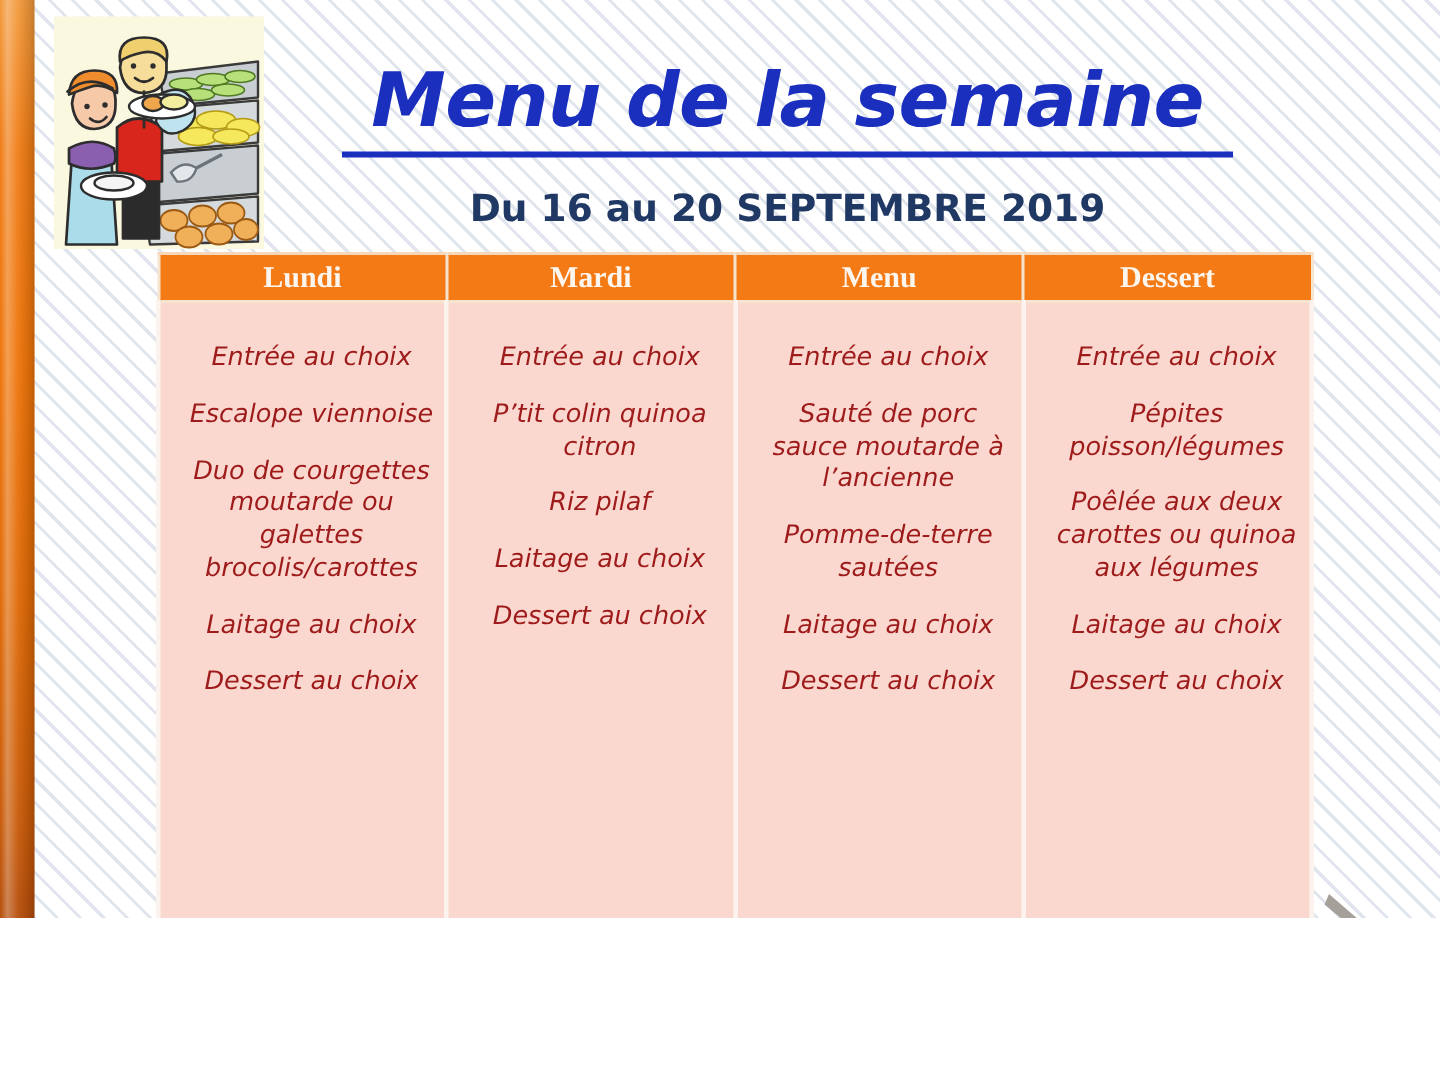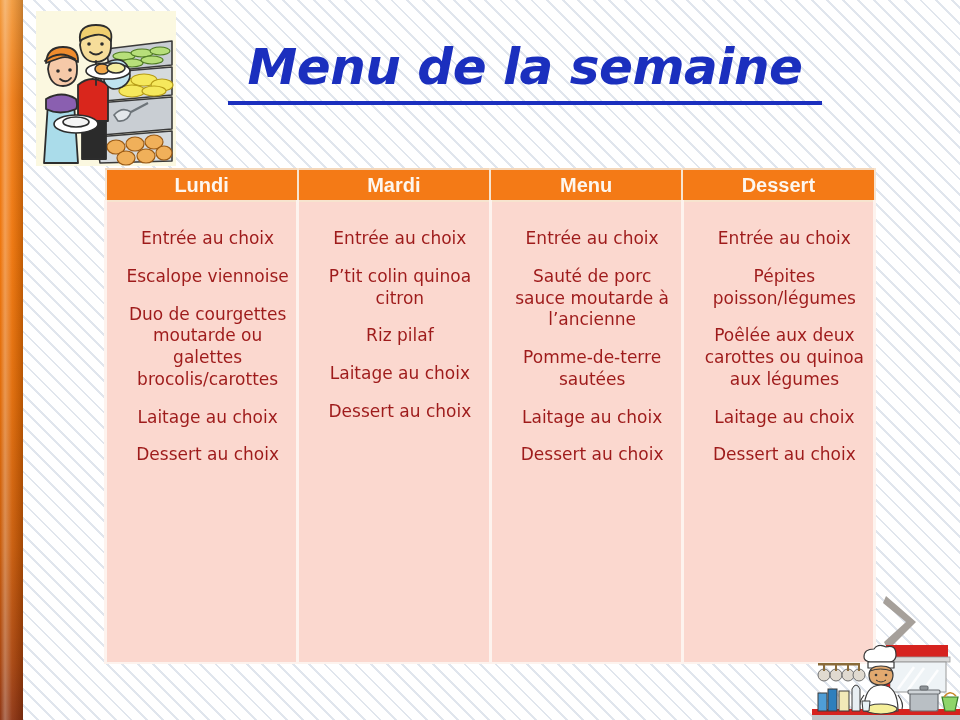--- a/index.html
+++ b/index.html
@@ -12,21 +12,21 @@
     height: 720px;
     overflow: hidden;
     font-family: "Liberation Sans", sans-serif;
     background: #ffffff;
   }
 
   
   #slide {
     position: relative;
     width: 960px;
-    height: 720px;
+    height: 612px;
     background-color: #ffffff;
     background-image: repeating-linear-gradient(
         45deg,
         rgba(220, 226, 234, 0.00) 0px,
         rgba(220, 226, 234, 0.00) 4px,
         rgba(214, 221, 231, 0.75) 4px,
         rgba(214, 221, 231, 0.75) 6px,
         rgba(220, 226, 234, 0.00) 6px,
         rgba(220, 226, 234, 0.00) 11px
     );
@@ -119,21 +119,21 @@
     left: 104px;
     top: 168px;
     width: 772px;
     border-collapse: collapse;
     table-layout: fixed;
   }
   #menu-table th {
     height: 30px;
     background: #f47a16;
     color: #fdf6ee;
-    font-family: Liberation Sans, sans-serif;
+    font-family: Liberation Serif, serif;
     font-size: 20px;
     font-weight: bold;
     text-align: center;
     vertical-align: middle;
     border-left: 2px solid #f7e4cf;
     border-right: 2px solid #f7e4cf;
     border-top: 2px solid #f5d7b9;
     border-bottom: 2px solid #f7e4cf;
     padding: 0;
   }
@@ -143,20 +143,21 @@
     border-right: 3px solid #fdf3ee;
     border-bottom: 2px solid #fdf3ee;
     vertical-align: top;
     padding: 0;
     height: 460px;
   }
   .cell-inner {
     padding: 26px 6px 0 18px;
     text-align: center;
     font-family: "DejaVu Sans", sans-serif;
+    font-style: italic;
     font-size: 17px;
     line-height: 1.28;
     color: #9e1b1b;
   }
   .cell-inner .line {
     margin-bottom: 16px;
   }
   .cell-inner .line:last-child {
     margin-bottom: 0;
   }
@@ -259,20 +260,21 @@
 
       <g stroke="#2d2d2d" stroke-width="1.6">
         <ellipse cx="40" cy="113" rx="22" ry="9" fill="#ffffff"></ellipse>
         <ellipse cx="40" cy="111" rx="13" ry="5" fill="#f5f5f5"></ellipse>
       </g>
     </svg>
   </div>
 
   <div id="title">Menu de la semaine</div>
   <div id="title-underline"></div>
+  <div id="subtitle">Du 16 au 20 SEPTEMBRE 2019</div>
 
   <table id="menu-table">
     <thead>
       <tr>
         <th>Lundi</th>
         <th>Mardi</th>
         <th>Menu</th>
         <th>Dessert</th>
       </tr>
     </thead>

